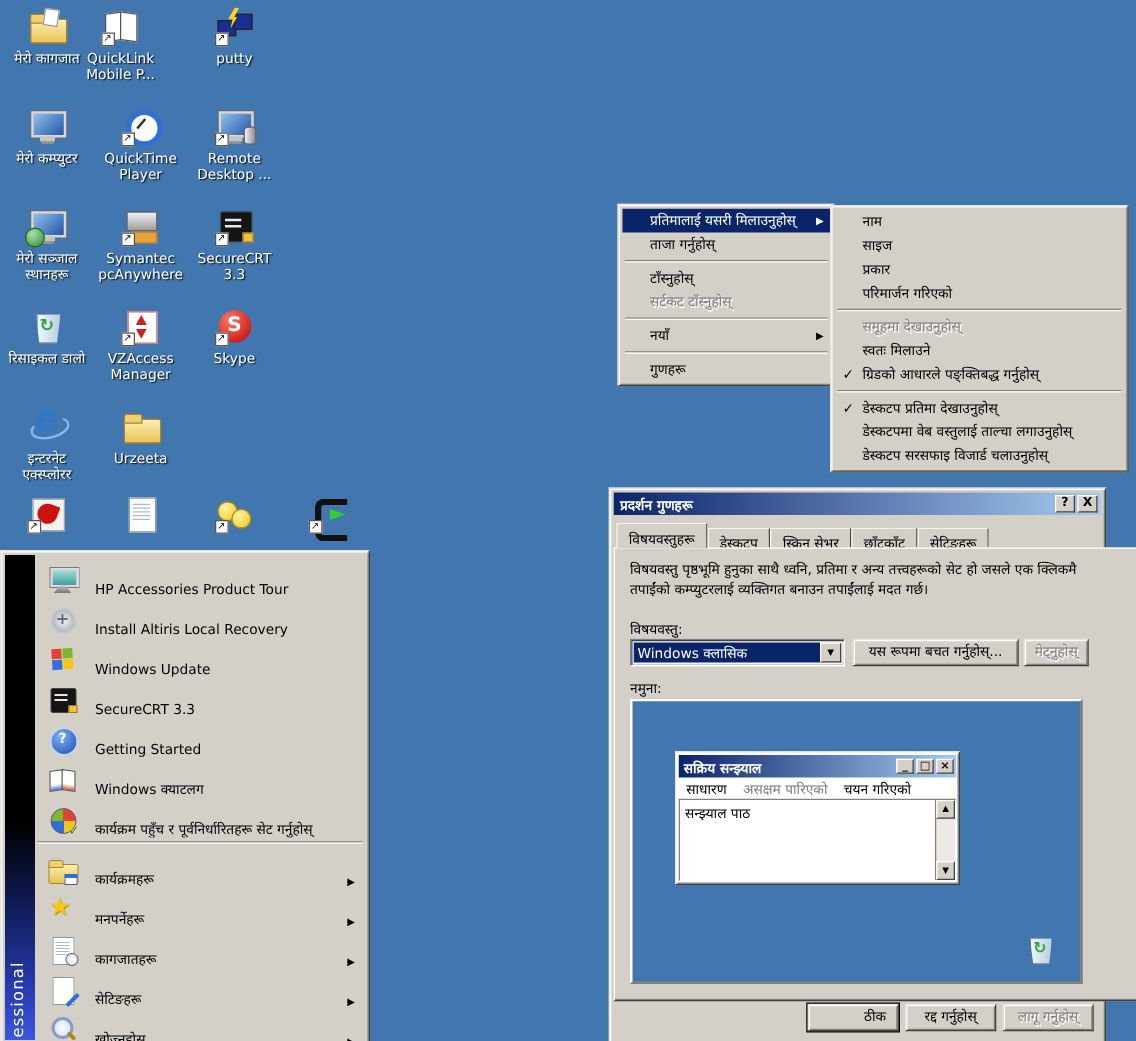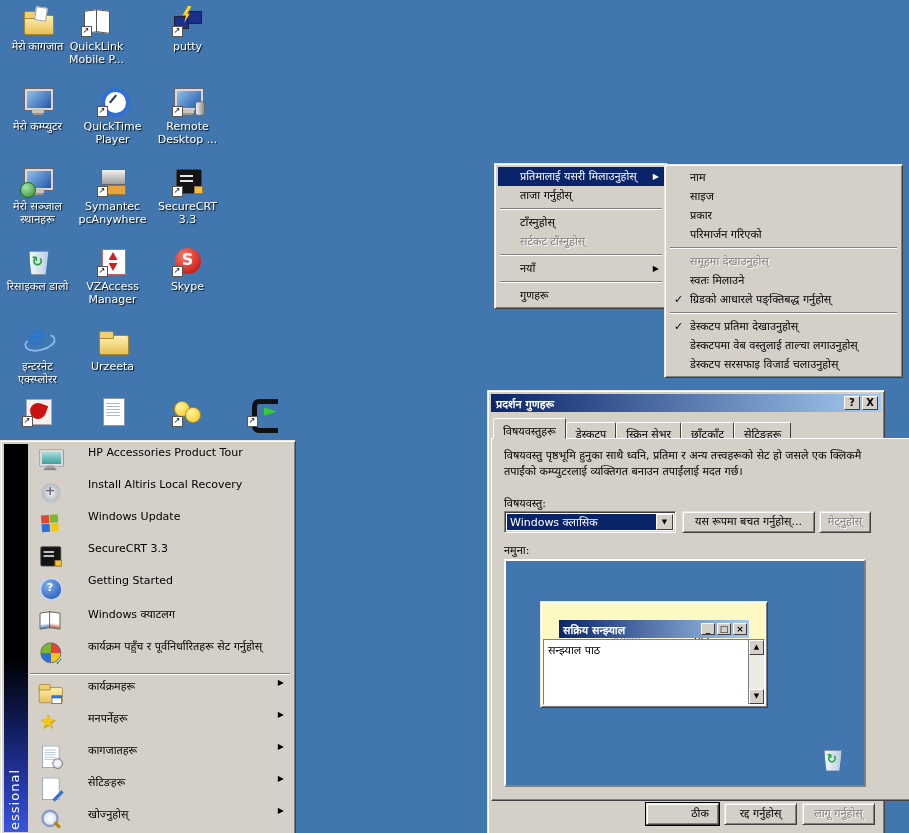--- a/index.html
+++ b/index.html
@@ -224,22 +224,22 @@
   .desc { position:absolute; left:12px; top:9px; width:364px; line-height:16px; }
   .flabel { position:absolute; left:12px; }
   .combo { position:absolute; left:12px; top:72px; width:172px; height:22px; }
   .combo-sel { position:absolute; left:2px; top:2px; right:19px; bottom:2px;
     background:#0A246A; color:#fff; padding:1px 3px; line-height:15px; white-space:nowrap; overflow:hidden; }
   .combo-btn { position:absolute; right:2px; top:2px; bottom:2px; width:17px;
     background:#D4D0C8; border:1px solid; border-color:#FFF #404040 #404040 #FFF;
     font-size:7px; text-align:center; line-height:15px; }
   .preview { position:absolute; left:12px; top:120px; width:362px; height:228px;
     background:#4176AE; border:2px solid; border-color:#FFF #808080 #808080 #FFF; }
-  .pw { position:absolute; left:34px; top:40px; width:228px; height:107px; padding:18px;
-    background:#fef9c3; border:1px solid; border-color:#E8E5DE #404040 #404040 #E8E5DE;
+  .pw { position:absolute; left:34px; top:40px; width:228px; height:107px; padding:2px;
+    background:#ffffff; border:1px solid; border-color:#E8E5DE #404040 #404040 #E8E5DE;
     box-shadow:inset 1px 1px 0 #FFFFFF, inset -1px -1px 0 #808080; }
   .pw-title { position:relative; height:18px; display:flex; align-items:center;
     background:linear-gradient(90deg,#0A246A,#A6CAF0); color:#fff; font-weight:bold; padding:0 2px 0 4px; }
   .pw-btn { width:14px; height:12px; margin-left:2px; text-align:center; line-height:10px;
     font-size:9px; font-weight:bold; color:#000;
     background:#D4D0C8; border:1px solid; border-color:#FFF #404040 #404040 #FFF; }
   .pw-menu { height:17px; display:flex; gap:13px; align-items:center; padding:0 6px; }
   .pw-body { position:absolute; left:2px; right:2px; top:37px; bottom:2px;
     background:#fff; border:1px solid; border-color:#808080 #FFF #FFF #808080; }
   .pw-text { position:absolute; left:4px; top:2px; font-weight:normal; }
@@ -251,30 +251,30 @@
   .preview-bin { position:absolute; right:16px; bottom:10px; transform:scale(.9); }
 
   
   #startmenu { position:absolute; left:0; top:440px; width:296px; height:396px; z-index:10;
     display:flex; padding:3px; }
   .sm-band { width:24px; position:relative; flex:none;
     background:linear-gradient(180deg,#000 0%,#000 55%,#101A55 72%,#2438A8 88%,#3A55E0 100%); }
   .sm-band-text { position:absolute; left:3px; bottom:2px; color:#fff; font-size:13px;
     writing-mode:vertical-rl; transform:rotate(180deg); letter-spacing:1px; }
   .sm-items { flex:1; padding-top:2px; }
-  .sm-item { height:32px; display:flex; align-items:flex-start; gap:24px; padding:0 8px 0 8px; }
+  .sm-item { height:32px; display:flex; align-items:flex-end; gap:12px; padding:0 8px 0 8px; }
   .sm-item .lbl { flex:1; white-space:nowrap; overflow:hidden; }
   .sm-item .arr { font-size:8px; }
   .sm-sep { border-top:1px solid #808080; border-bottom:1px solid #fff; margin:3px 2px; }
 </style>
 </head>
 <body>
 
 <div id="desktop-icons">
-    <div class="dicon" style="left: 0px; top: 5px; font-family: Liberation Serif, serif;">
+    <div class="dicon" style="left: 0px; top: 5px;">
       <div class="ic folder-doc">
         <i></i>
       </div>
       <div class="dlabel">मेरो कागजात</div>
     </div>
     <div class="dicon" style="left: 59px; top: 5px;">
       <div class="ic book">
         <b class="sc"></b>
       </div>
       <div class="dlabel">QuickLink Mobile P...</div>

